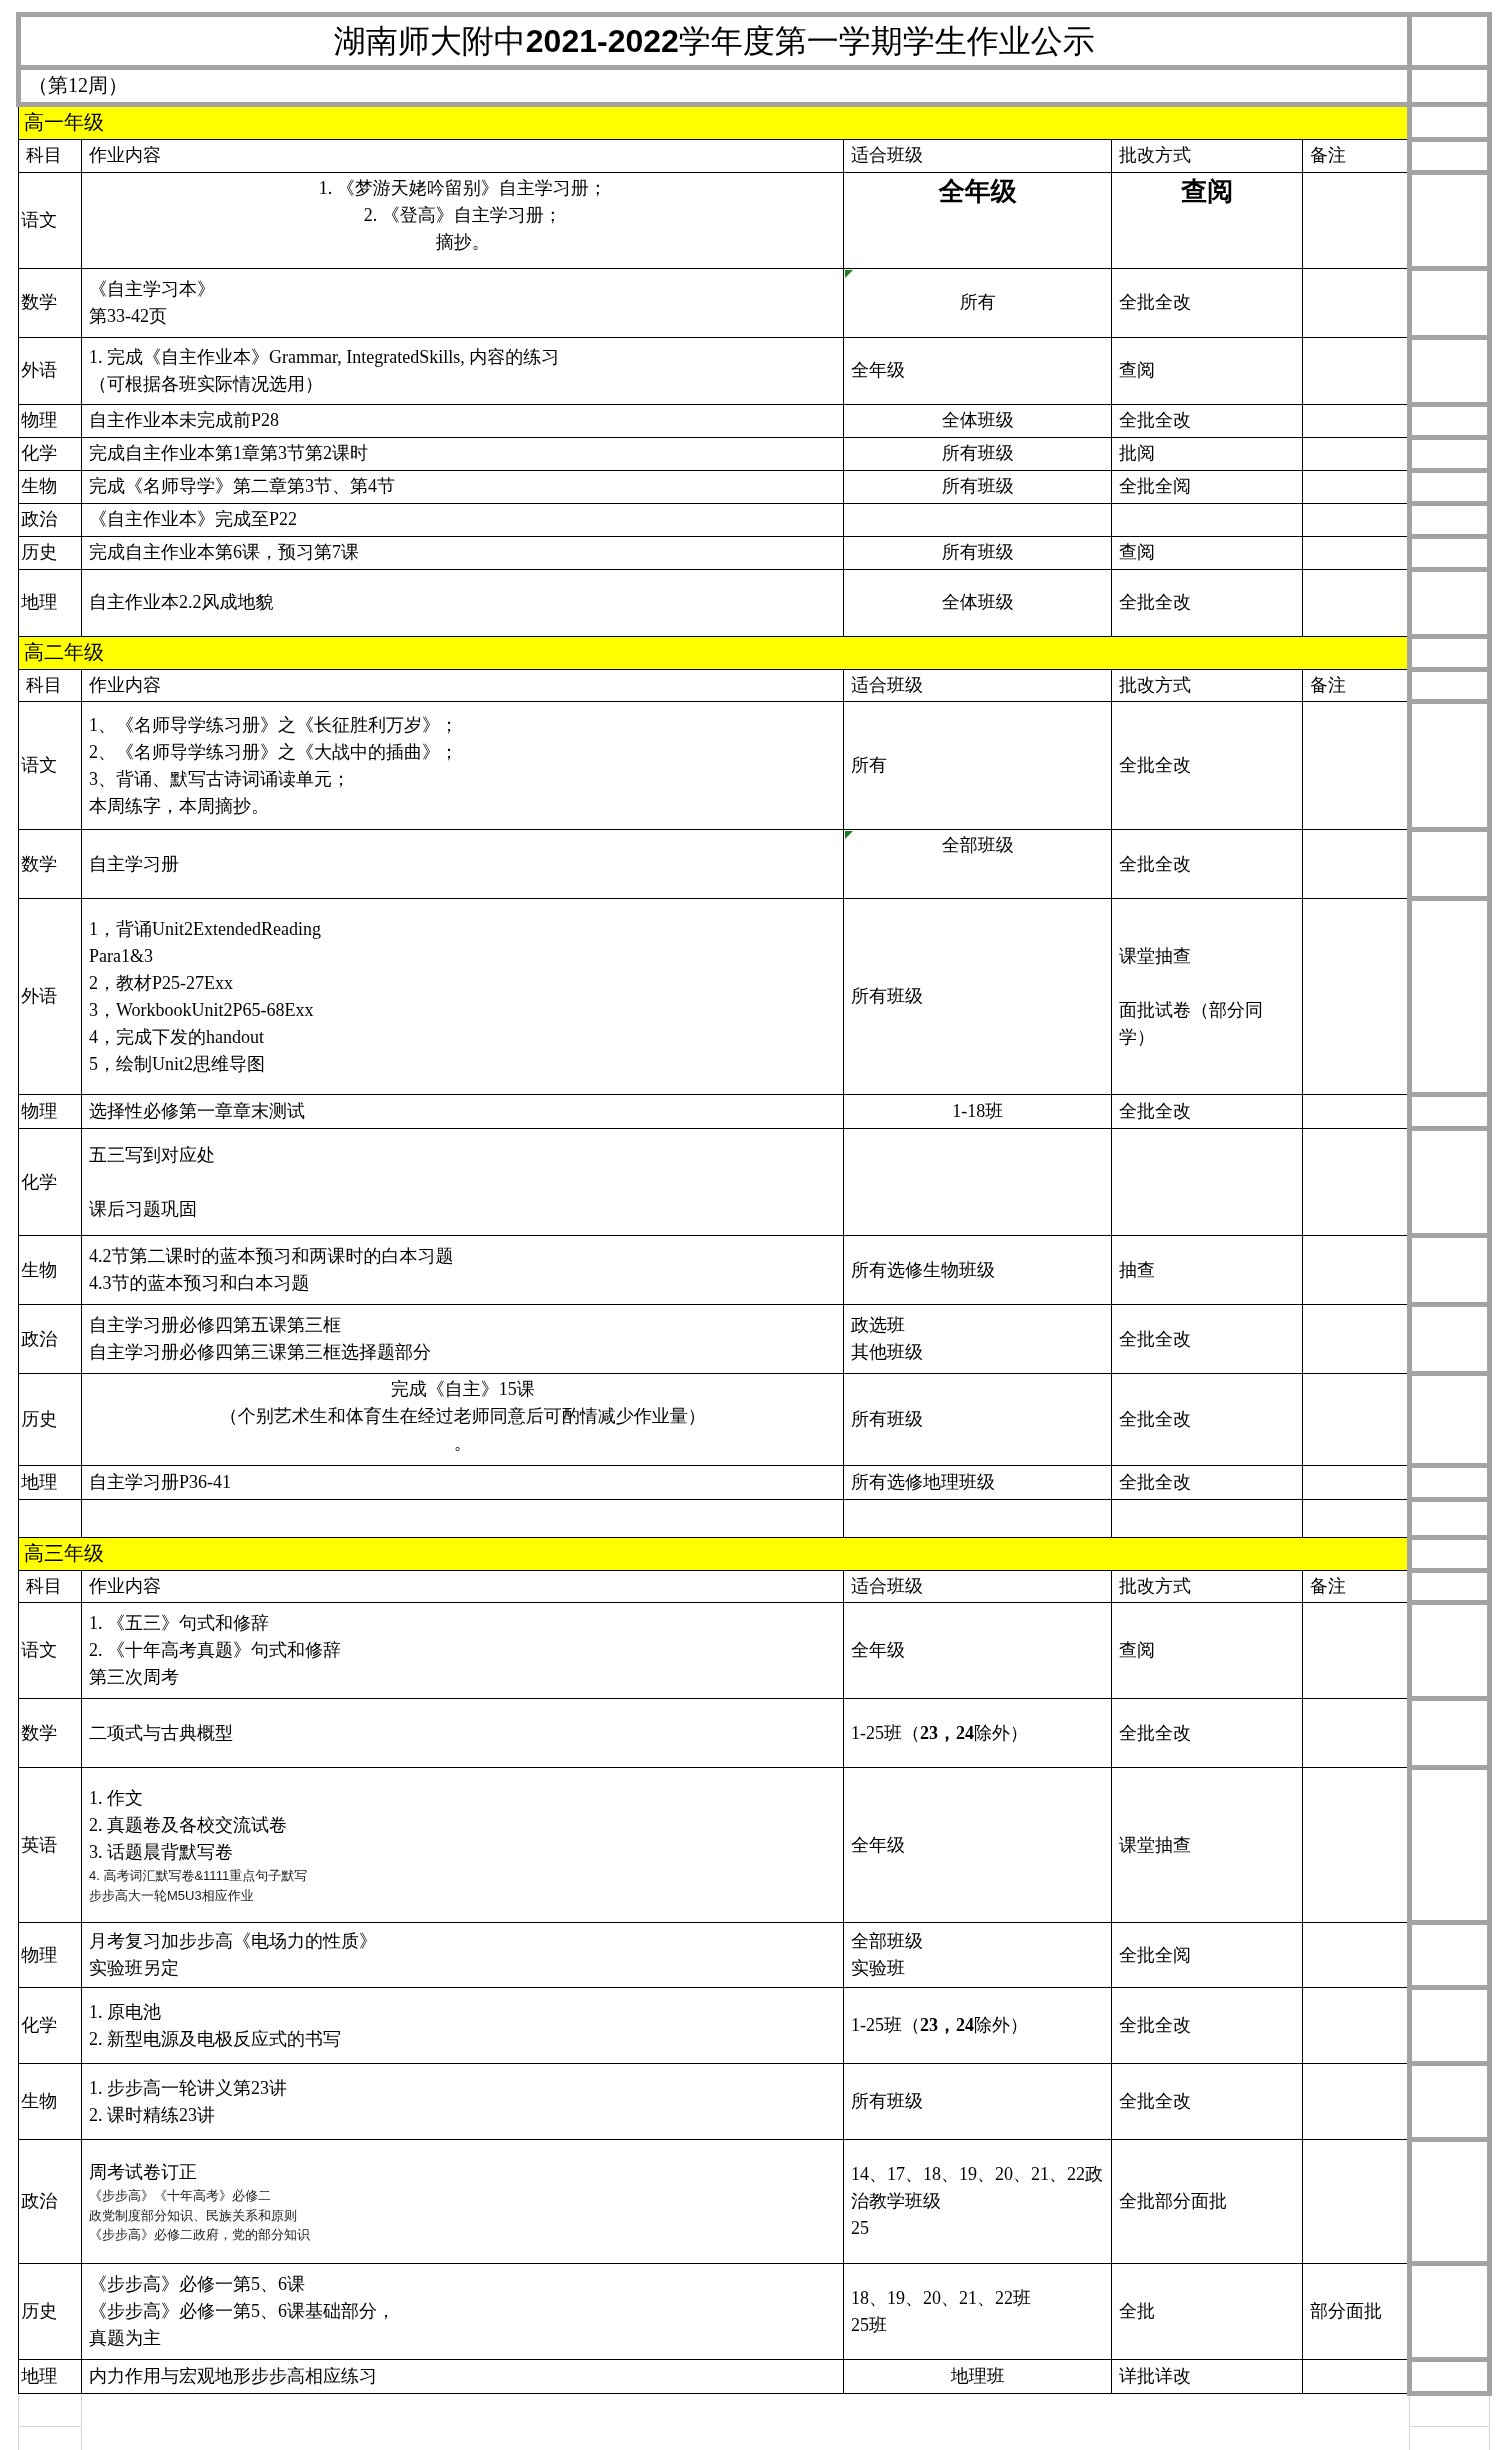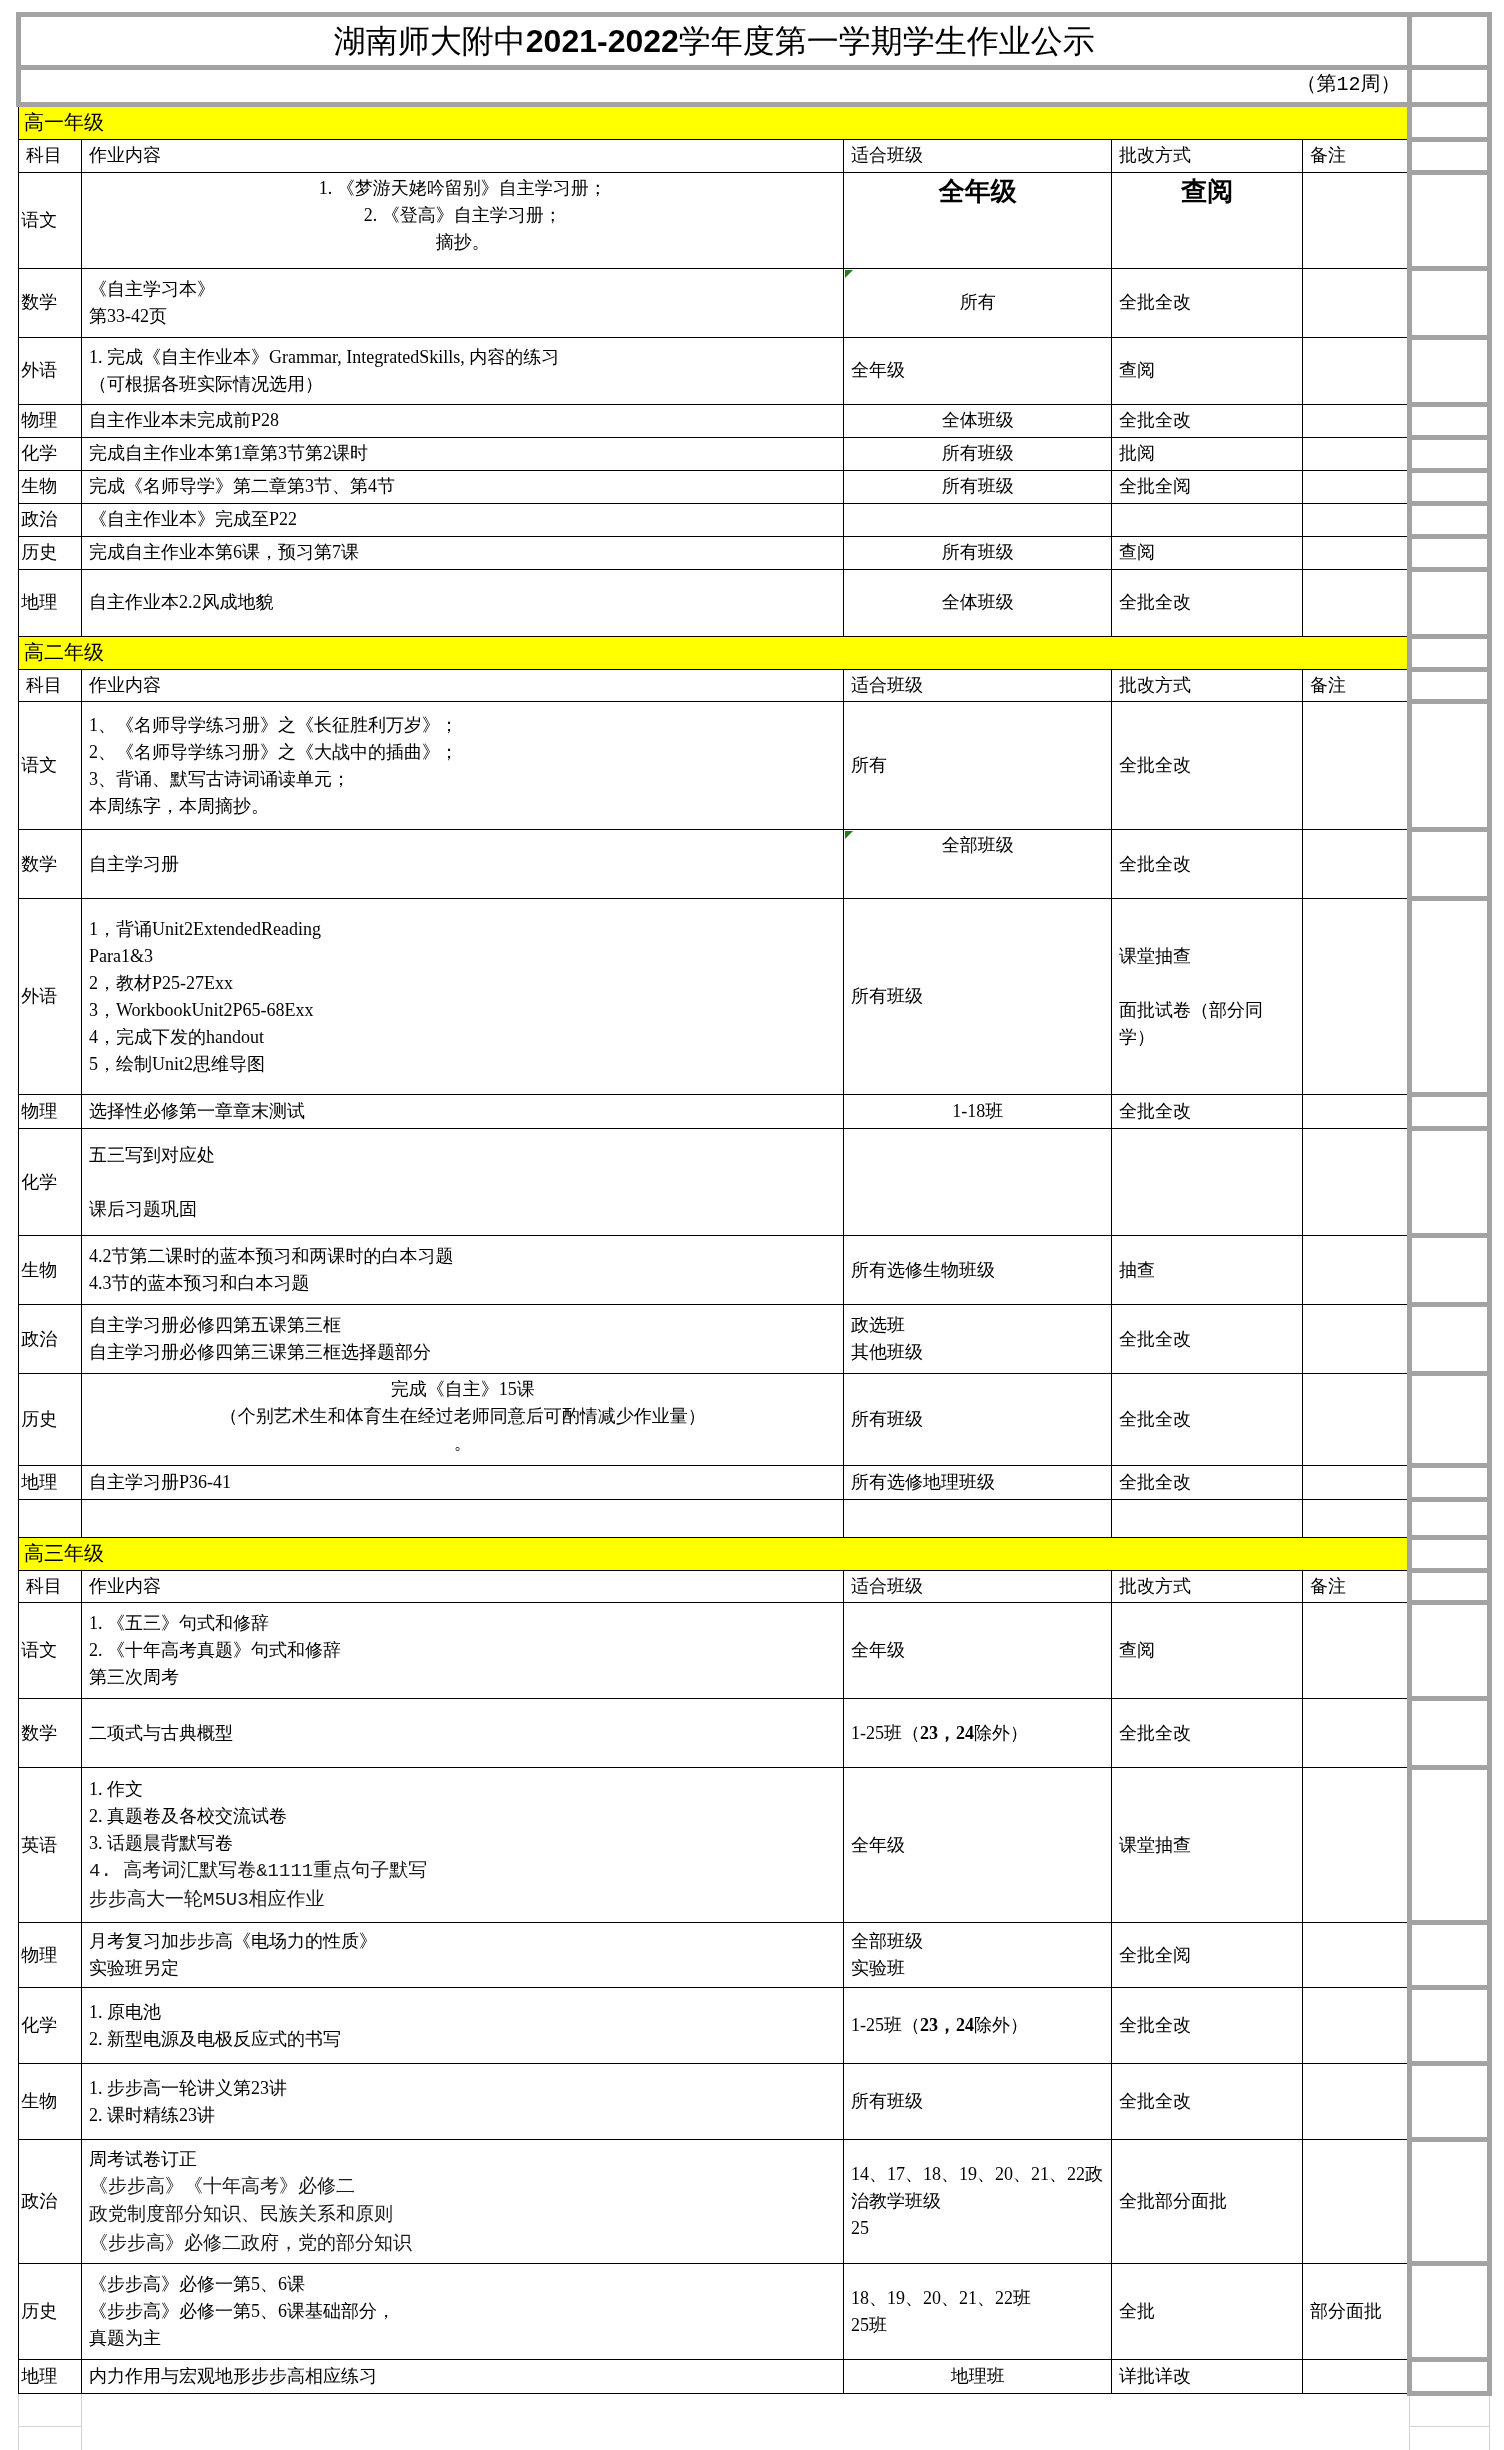--- a/index.html
+++ b/index.html
@@ -8,29 +8,29 @@
   td{padding:1.9px 6.7px;font-size:18px;line-height:1.5;vertical-align:middle;
      white-space:pre-line;overflow:hidden;word-break:break-word;}
   
   td.k{border:1.9px solid #000;}
   
   td.g{border:5px solid #a3a3a3;}
   td.noborder{border:none;}
   td.gl{border:none;border-left:1px solid #d4d4d4;border-right:1px solid #d4d4d4;border-bottom:1px solid #d4d4d4;}
   td.gr{border:none;border-left:1px solid #d4d4d4;border-right:1px solid #d4d4d4;border-bottom:1px solid #d4d4d4;}
   .title-cell{font-size:32px;text-align:center;white-space:normal;line-height:1.3;}
-  .subtitle-cell{font-size:20px;text-align:right;padding-top:0;font-family:Liberation Mono, monospace;}
+  .subtitle-cell{font-size:20px;text-align:left;padding-top:0;}
   .yrs{font-family:"Liberation Sans",sans-serif;font-weight:bold;}
   .yellow{background:#ffff00;font-size:20px;padding:1px 6.7px 2.9px 4.8px;line-height:1.4;}
   .hdr{font-size:18px;}
   .subject{text-align:left;padding:1.9px 1.9px;}
   .c{text-align:center;}
   .vtop{vertical-align:top;text-align:center;}
   .big{font-size:26px;font-weight:bold;line-height:1.3;}
-  .alt{font-family:Liberation Mono, monospace;font-size:19px;color:#1a1a1a;}
+  .alt{font-family:Liberation Sans, sans-serif;font-size:13px;color:#1a1a1a;}
   .rel{position:relative;}
   .tri{position:absolute;top:1px;left:1px;width:0;height:0;
        border-top:8.6px solid #1e7e1e;border-right:8.6px solid transparent;}
   b{font-weight:bold;}
 </style>
 </head>
 <body>
 
 <table>
   <colgroup>

